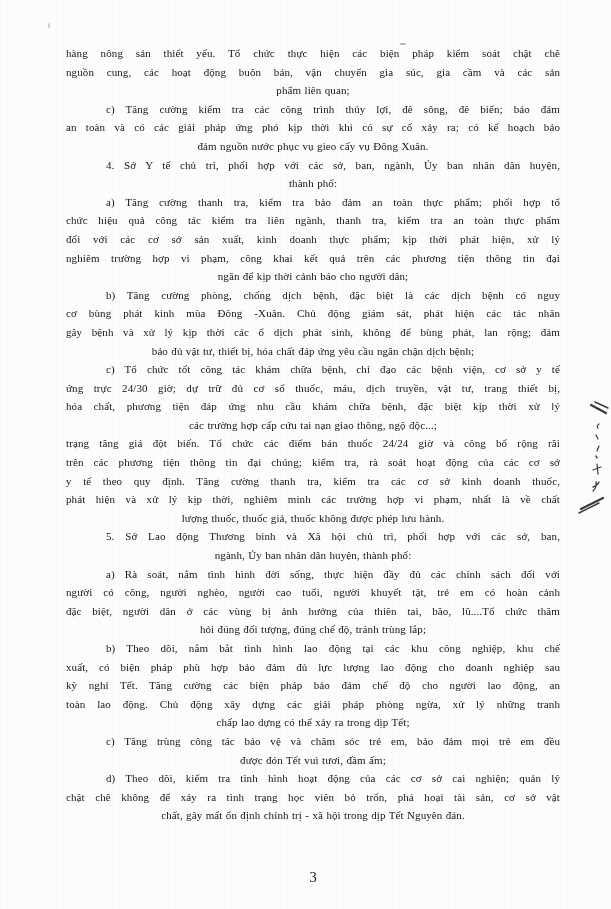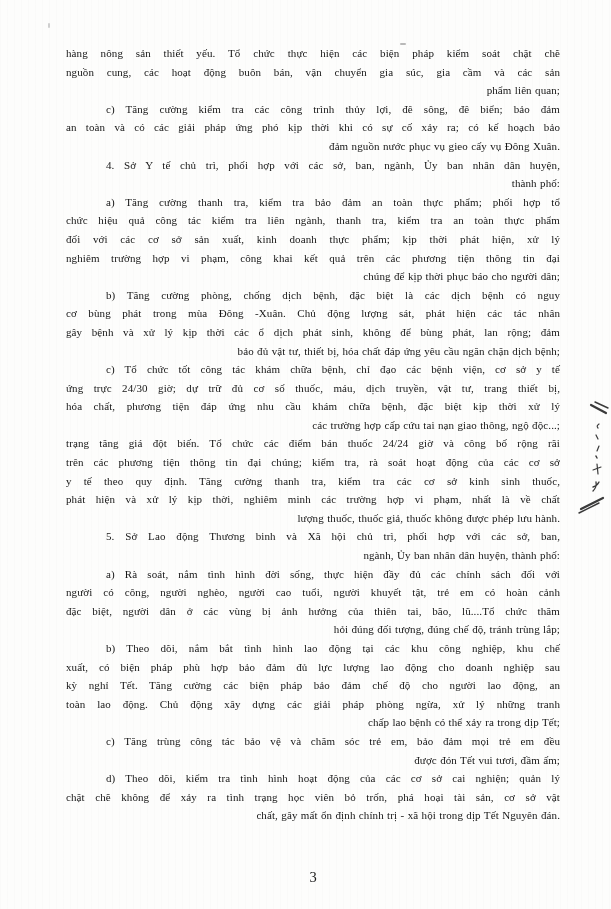--- a/index.html
+++ b/index.html
@@ -23,21 +23,21 @@
     position: absolute;
     left: 66px;
     top: 44px;
     width: 494px;
     font-size: 11px;
     line-height: 18.6px;
   }
   .para { margin: 0; padding: 0; }
   .line {
     height: 18.6px;
-    text-align: right;
+    text-align: center;
     letter-spacing: 0.1px;
     word-spacing: 0.5px;
   }
   .line.just {
     text-align: justify;
     text-align-last: justify;
   }
   .line.ind { text-indent: 40px; }
   .page-number {
     position: absolute;
@@ -81,57 +81,57 @@
       </div>
       <div class="para">
         <div class="line just ind">4. Sở Y tế chủ trì, phối hợp với các sở, ban, ngành, Ủy ban nhân dân huyện,</div>
         <div class="line">thành phố:</div>
       </div>
       <div class="para">
         <div class="line just ind">a) Tăng cường thanh tra, kiểm tra bảo đảm an toàn thực phẩm; phối hợp tổ</div>
         <div class="line just">chức hiệu quả công tác kiểm tra liên ngành, thanh tra, kiểm tra an toàn thực phẩm</div>
         <div class="line just">đối với các cơ sở sản xuất, kinh doanh thực phẩm; kịp thời phát hiện, xử lý</div>
         <div class="line just">nghiêm trường hợp vi phạm, công khai kết quả trên các phương tiện thông tin đại</div>
-        <div class="line">chúng để kịp thời phục báo cho người dân;</div>
+        <div class="line">ngăn để kịp thời cảnh báo cho người dân;</div>
       </div>
       <div class="para">
         <div class="line just ind">b) Tăng cường phòng, chống dịch bệnh, đặc biệt là các dịch bệnh có nguy</div>
-        <div class="line just">cơ bùng phát trong mùa Đông -Xuân. Chủ động lượng sát, phát hiện các tác nhân</div>
+        <div class="line just">cơ bùng phát kinh mùa Đông -Xuân. Chủ động giám sát, phát hiện các tác nhân</div>
         <div class="line just">gây bệnh và xử lý kịp thời các ổ dịch phát sinh, không để bùng phát, lan rộng; đảm</div>
         <div class="line">bảo đủ vật tư, thiết bị, hóa chất đáp ứng yêu cầu ngăn chặn dịch bệnh;</div>
       </div>
       <div class="para">
         <div class="line just ind">c) Tổ chức tốt công tác khám chữa bệnh, chỉ đạo các bệnh viện, cơ sở y tế</div>
         <div class="line just">ứng trực 24/30 giờ; dự trữ đủ cơ số thuốc, máu, dịch truyền, vật tư, trang thiết bị,</div>
         <div class="line just">hóa chất, phương tiện đáp ứng nhu cầu khám chữa bệnh, đặc biệt kịp thời xử lý</div>
         <div class="line">các trường hợp cấp cứu tai nạn giao thông, ngộ độc...;</div>
       </div>
       <div class="para">
         <div class="line just">trạng tăng giá đột biến. Tổ chức các điểm bán thuốc 24/24 giờ và công bố rộng rãi</div>
         <div class="line just">trên các phương tiện thông tin đại chúng; kiểm tra, rà soát hoạt động của các cơ sở</div>
-        <div class="line just">y tế theo quy định. Tăng cường thanh tra, kiểm tra các cơ sở kinh sinh thuốc,</div>
+        <div class="line just">y tế theo quy định. Tăng cường thanh tra, kiểm tra các cơ sở kinh doanh thuốc,</div>
         <div class="line just">phát hiện và xử lý kịp thời, nghiêm minh các trường hợp vi phạm, nhất là về chất</div>
         <div class="line">lượng thuốc, thuốc giả, thuốc không được phép lưu hành.</div>
       </div>
       <div class="para">
         <div class="line just ind">5. Sở Lao động Thương binh và Xã hội chủ trì, phối hợp với các sở, ban,</div>
         <div class="line">ngành, Ủy ban nhân dân huyện, thành phố:</div>
       </div>
       <div class="para">
         <div class="line just ind">a) Rà soát, nắm tình hình đời sống, thực hiện đầy đủ các chính sách đối với</div>
         <div class="line just">người có công, người nghèo, người cao tuổi, người khuyết tật, trẻ em có hoàn cảnh</div>
         <div class="line just">đặc biệt, người dân ở các vùng bị ảnh hưởng của thiên tai, bão, lũ....Tổ chức thăm</div>
         <div class="line">hỏi đúng đối tượng, đúng chế độ, tránh trùng lắp;</div>
       </div>
       <div class="para">
         <div class="line just ind">b) Theo dõi, nắm bắt tình hình lao động tại các khu công nghiệp, khu chế</div>
         <div class="line just">xuất, có biện pháp phù hợp bảo đảm đủ lực lượng lao động cho doanh nghiệp sau</div>
         <div class="line just">kỳ nghỉ Tết. Tăng cường các biện pháp bảo đảm chế độ cho người lao động, an</div>
         <div class="line just">toàn lao động. Chủ động xây dựng các giải pháp phòng ngừa, xử lý những tranh</div>
-        <div class="line">chấp lao bệnh có thể xảy ra trong dịp Tết;</div>
+        <div class="line">chấp lao dựng có thể xảy ra trong dịp Tết;</div>
       </div>
       <div class="para">
         <div class="line just ind">c) Tăng trùng công tác bảo vệ và chăm sóc trẻ em, bảo đảm mọi trẻ em đều</div>
         <div class="line">được đón Tết vui tươi, đầm ấm;</div>
       </div>
       <div class="para">
         <div class="line just ind">d) Theo dõi, kiểm tra tình hình hoạt động của các cơ sở cai nghiện; quản lý</div>
         <div class="line just">chặt chẽ không để xảy ra tình trạng học viên bỏ trốn, phá hoại tài sản, cơ sở vật</div>
         <div class="line">chất, gây mất ổn định chính trị - xã hội trong dịp Tết Nguyên đán.</div>
       </div>

